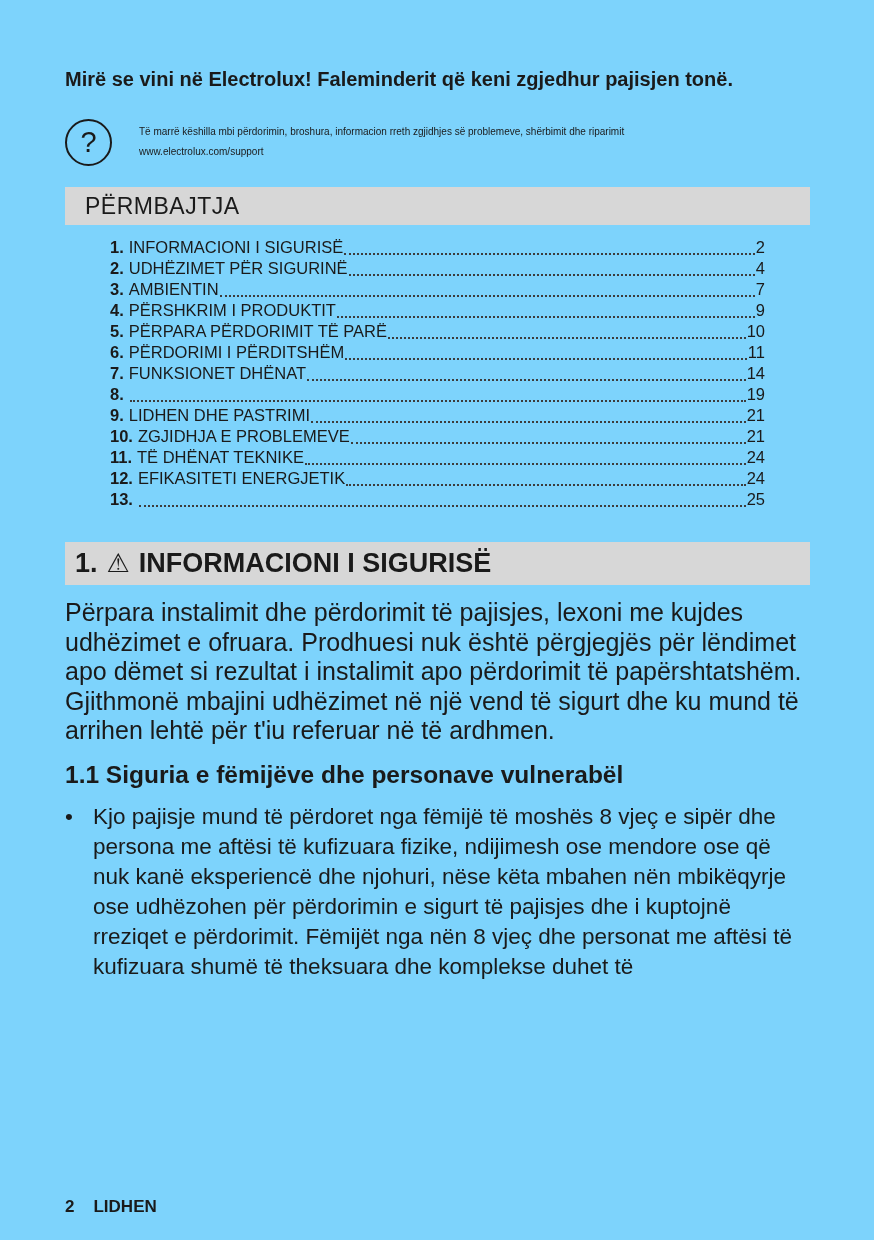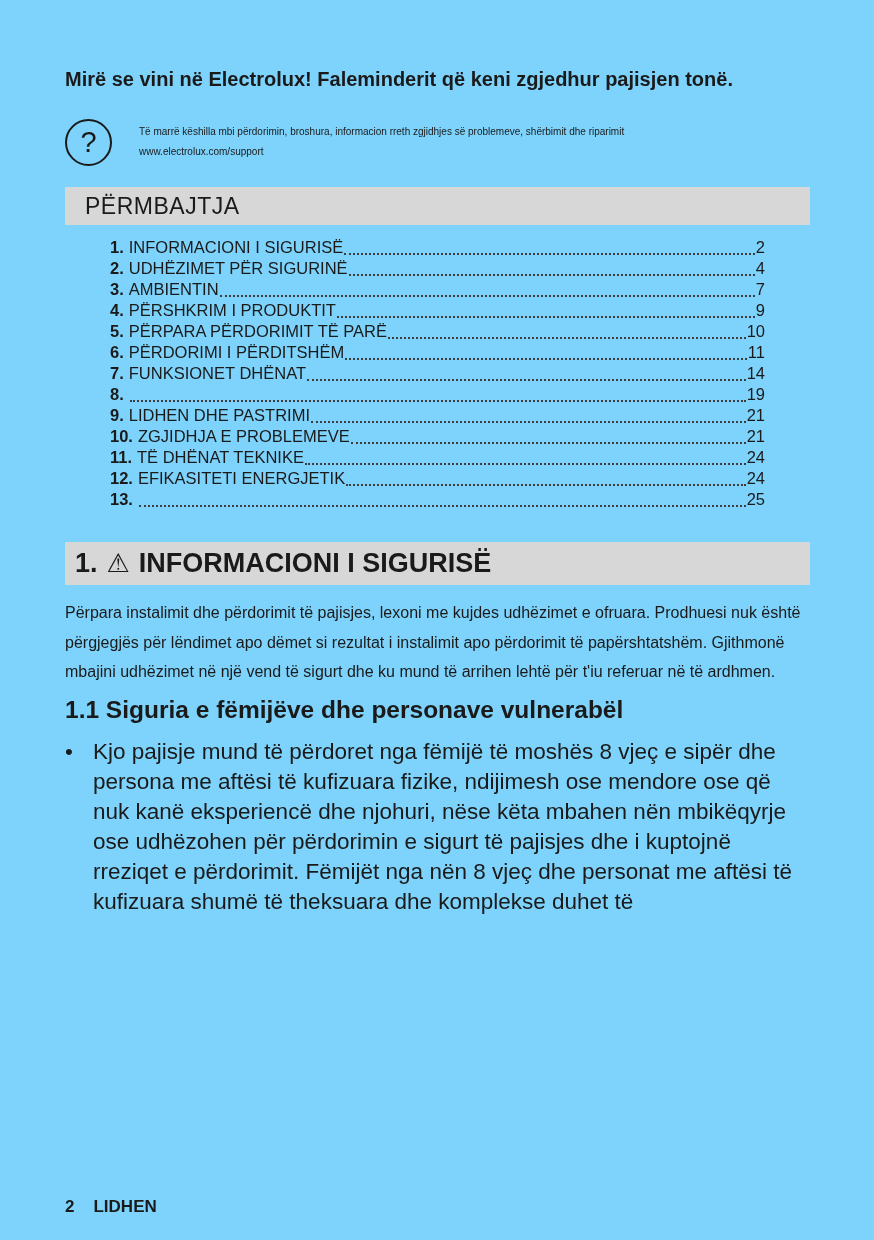--- a/index.html
+++ b/index.html
@@ -89,28 +89,28 @@
     align-items: center;
     gap: 9px;
   }
   .warning-glyph {
     font-weight: normal;
     font-size: 26px;
     font-family: "DejaVu Sans", sans-serif;
     transform: translateY(-1px);
   }
   .intro {
-    font-size: 16px;
+    font-size: 25px;
     line-height: 29.5px;
     margin-top: 13px;
   }
   .sub-title {
     font-size: 24.5px;
     font-weight: bold;
-    margin-top: 9px;
+    margin-top: 15px;
   }
   .bullet-row {
     display: flex;
     margin-top: 13px;
     font-size: 22.5px;
     line-height: 30px;
   }
   .bullet-marker {
     flex: none;
     width: 28px;

